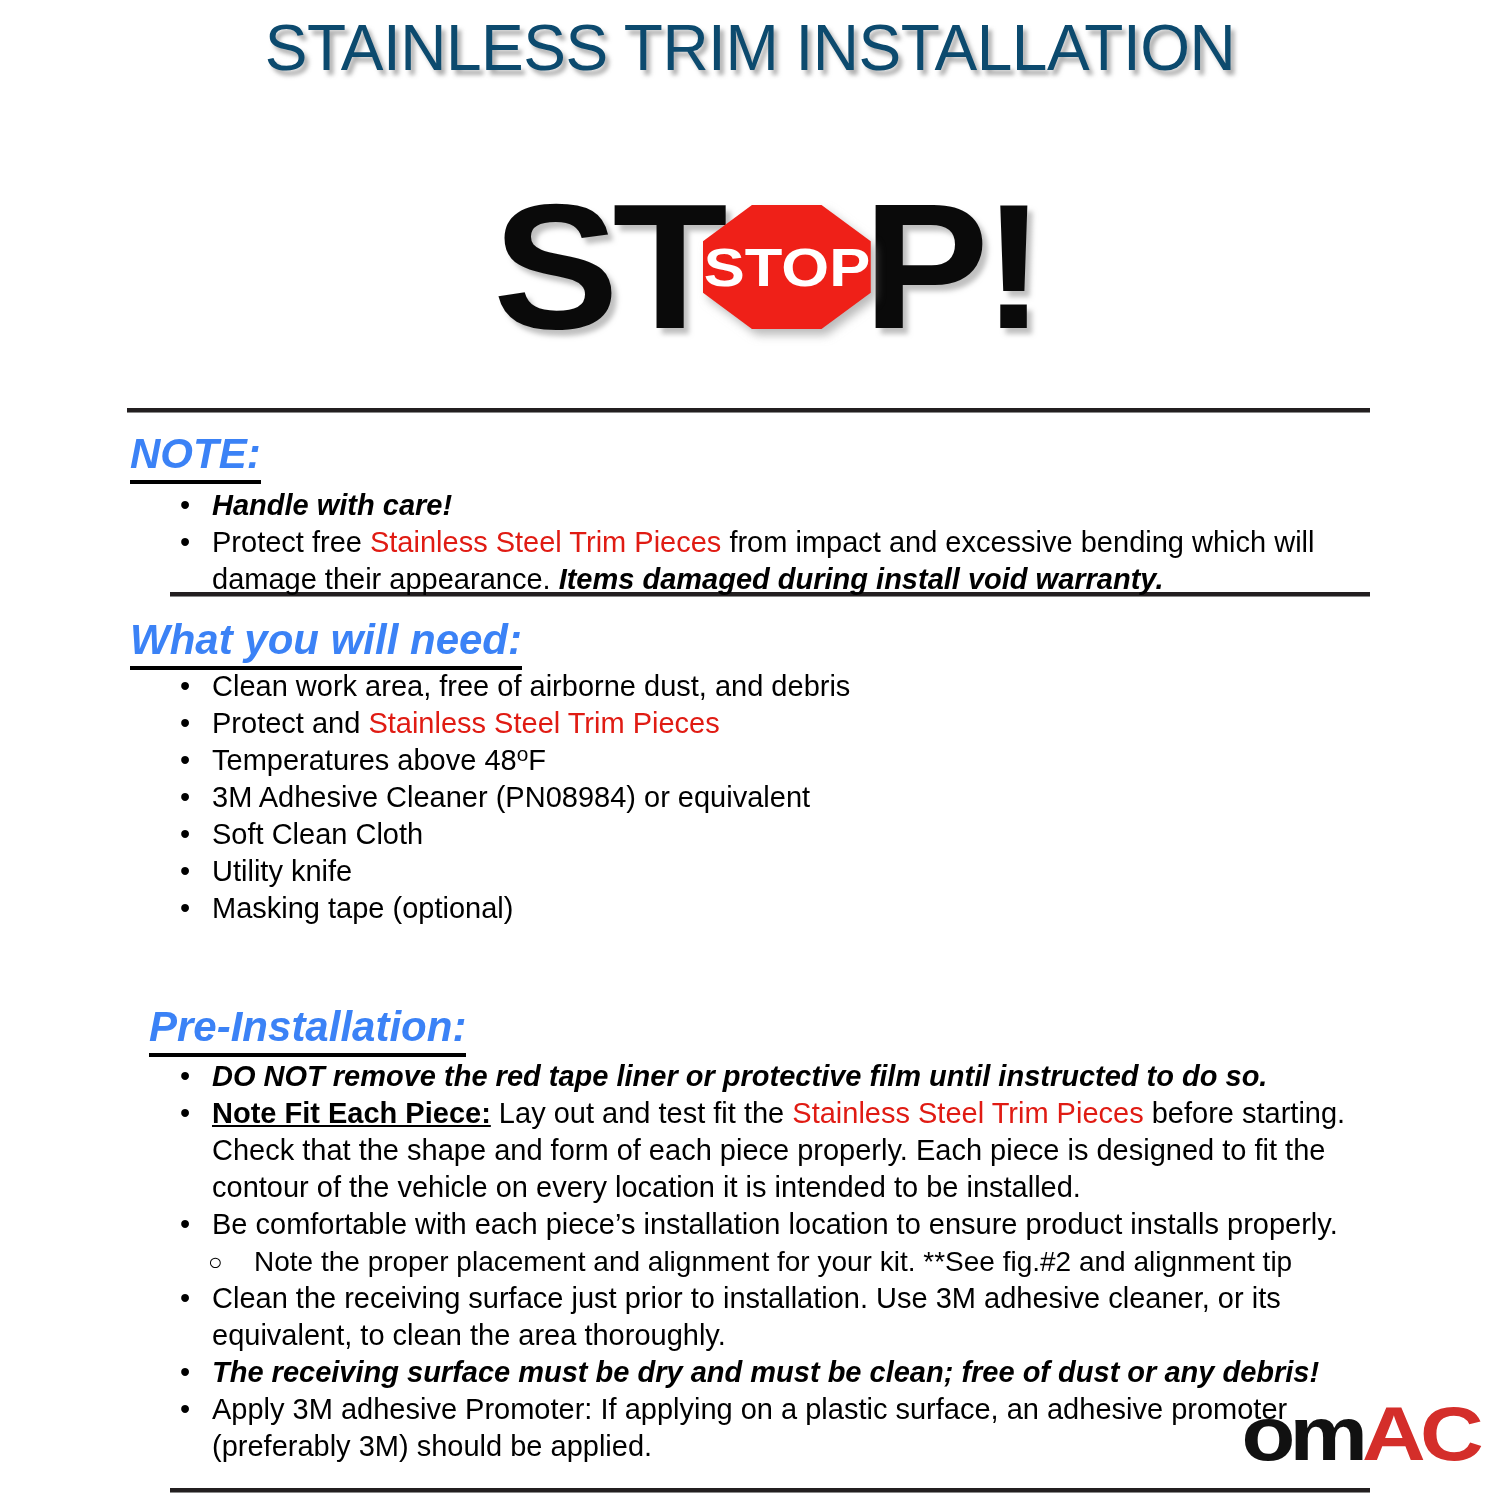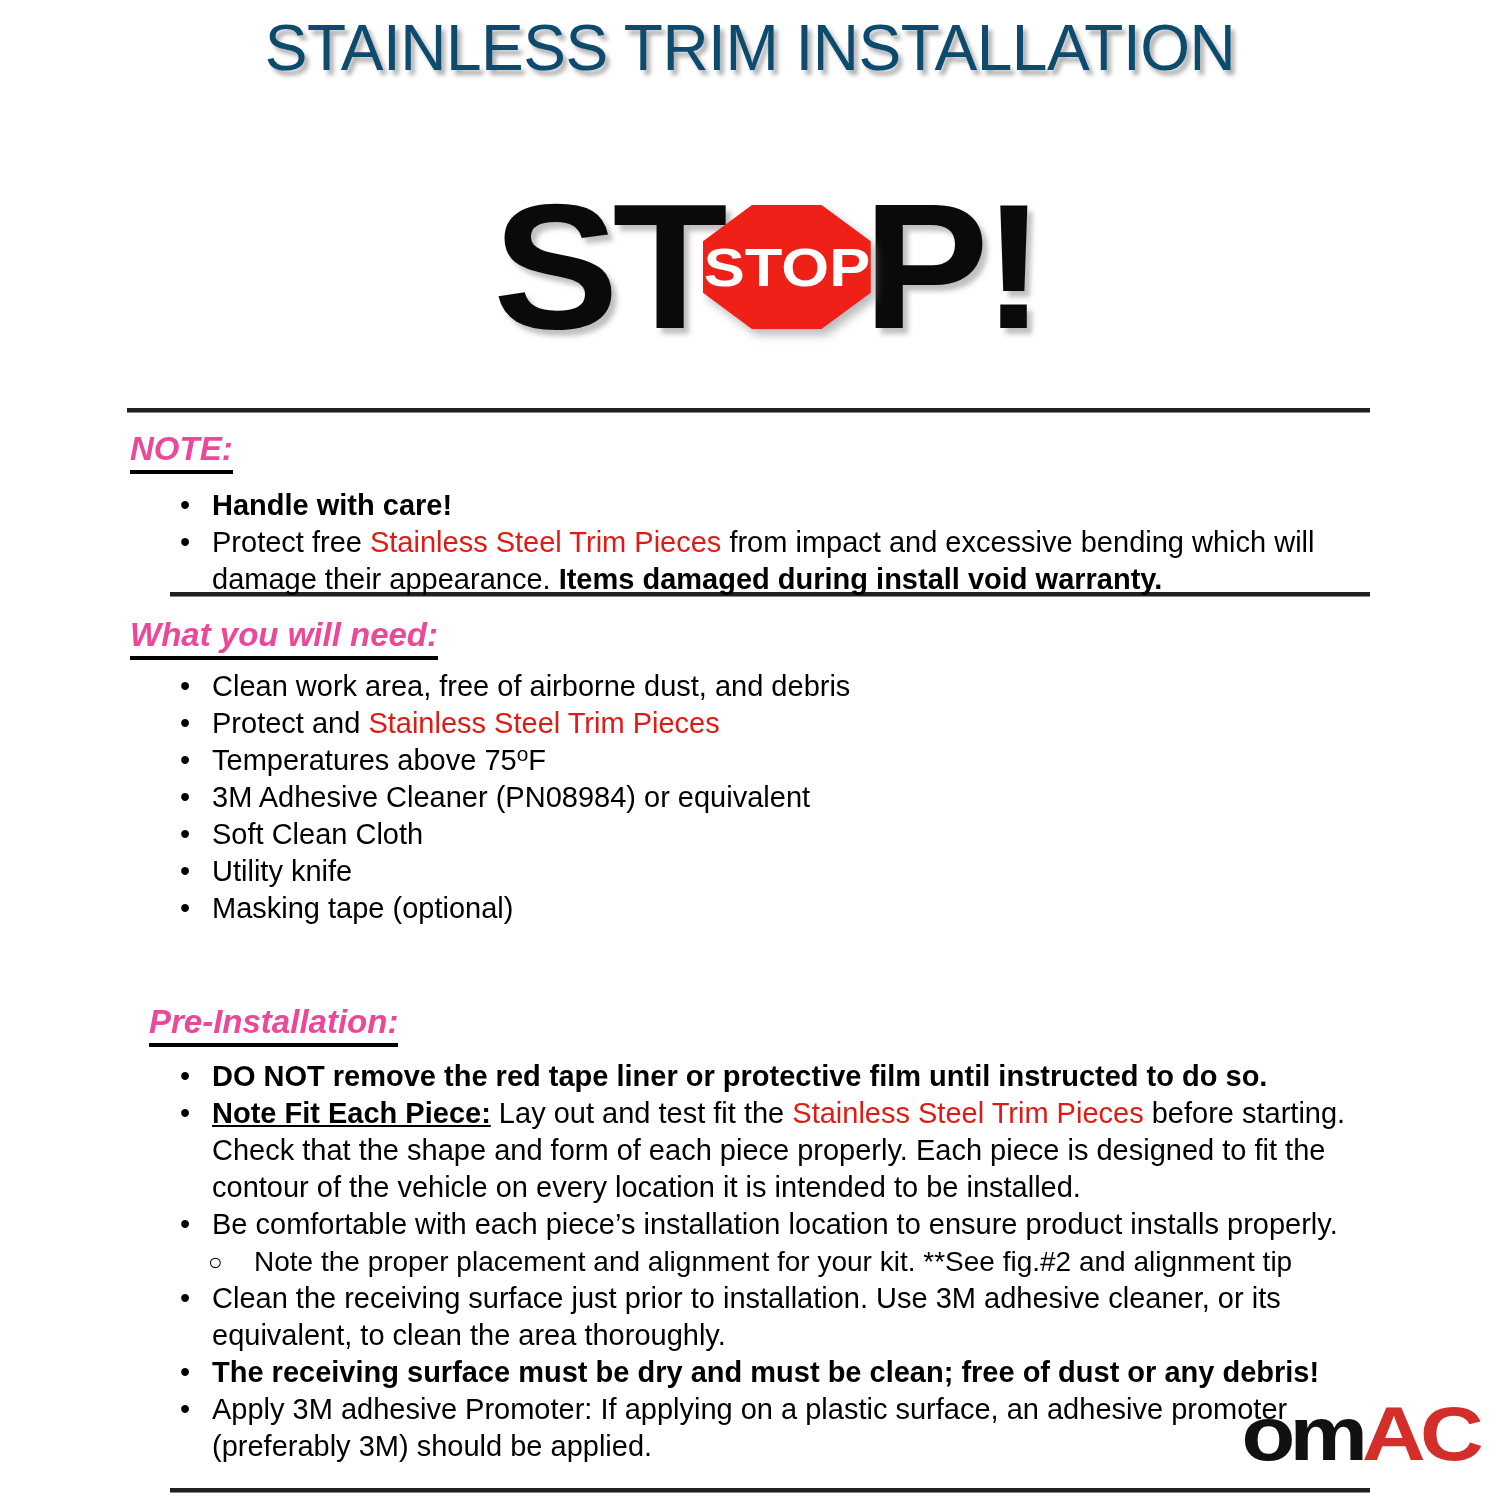--- a/index.html
+++ b/index.html
@@ -101,24 +101,24 @@
     border-top: 4px solid #231f20;
     border-bottom: 1px solid #8a8a8a;
   }
   .rule-top    { left: 127px; width: 1243px; top: 408px; }
   .rule-note   { left: 170px; width: 1200px; top: 592px; }
   .rule-bottom { left: 170px; width: 1200px; top: 1488px; }
 
   
   .section-heading {
     position: absolute;
-    font-size: 33px;
+    font-size: 42px;
     font-weight: 700;
     font-style: italic;
-    color: #ec4899;
+    color: #3b82f6;
     white-space: nowrap;
   }
   .section-heading .ul {
     display: inline-block;
     border-bottom: 4px solid #000000;
     padding-bottom: 2px;
   }
   .h-note    { left: 130px; top: 430px; }
   .h-need    { left: 130px; top: 616px; }
   .h-pre     { left: 130px; top: 1003px; margin-left: 19px; }
@@ -161,21 +161,21 @@
   }
   .sublist .li { padding-left: 46px; }
   .sublist .li > .bullet {
     left: 0px;
     font-size: 24px;
     line-height: 38px;
   }
 
   
   .red    { color: #e01b13; }
-  .b      { font-weight: 700; }
+  .b      { font-weight: 700; font-style: italic; }
   .bu     { font-weight: 700; text-decoration: underline; }
   .sup    { font-size: 0.72em; vertical-align: 0.42em; line-height: 0; }
 
   
   .omac-logo {
     position: absolute;
     right: 22px;
     top: 1396px;
     font-family: "Liberation Sans", sans-serif;
     font-weight: 700;
@@ -234,21 +234,21 @@
       <div class="li">
         <span class="bullet">•</span>
         <span class="li-text"><span>Clean work area, free of airborne dust, and debris</span></span>
       </div>
       <div class="li">
         <span class="bullet">•</span>
         <span class="li-text"><span>Protect and </span><span class="red">Stainless Steel Trim Pieces</span></span>
       </div>
       <div class="li">
         <span class="bullet">•</span>
-        <span class="li-text"><span>Temperatures above 75</span><span class="sup">o</span><span>F</span></span>
+        <span class="li-text"><span>Temperatures above 48</span><span class="sup">o</span><span>F</span></span>
       </div>
       <div class="li">
         <span class="bullet">•</span>
         <span class="li-text"><span>3M Adhesive Cleaner (PN08984) or equivalent</span></span>
       </div>
       <div class="li">
         <span class="bullet">•</span>
         <span class="li-text"><span>Soft Clean Cloth</span></span>
       </div>
       <div class="li">

